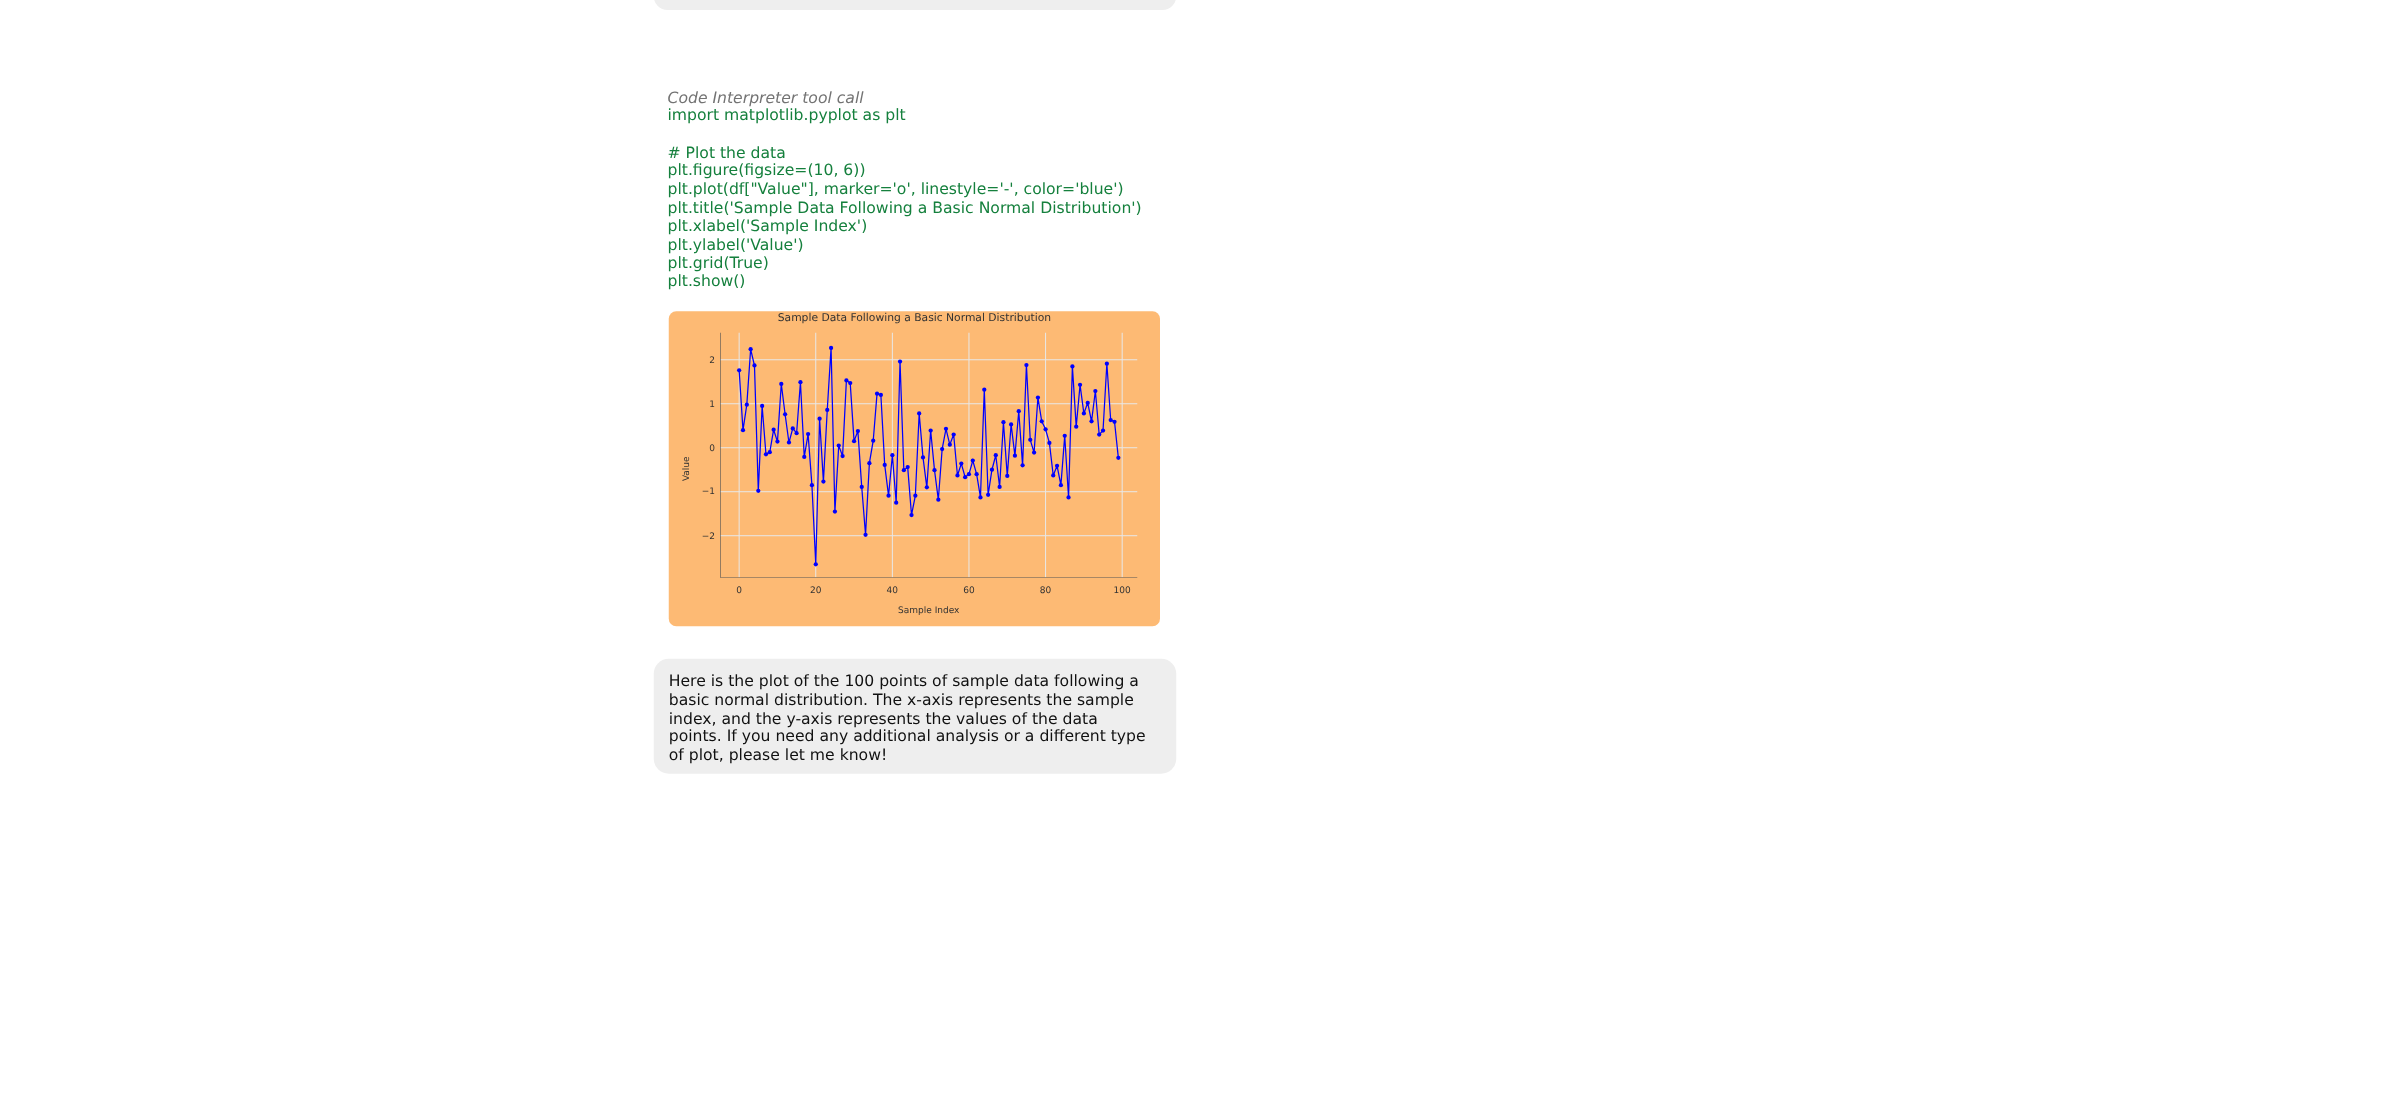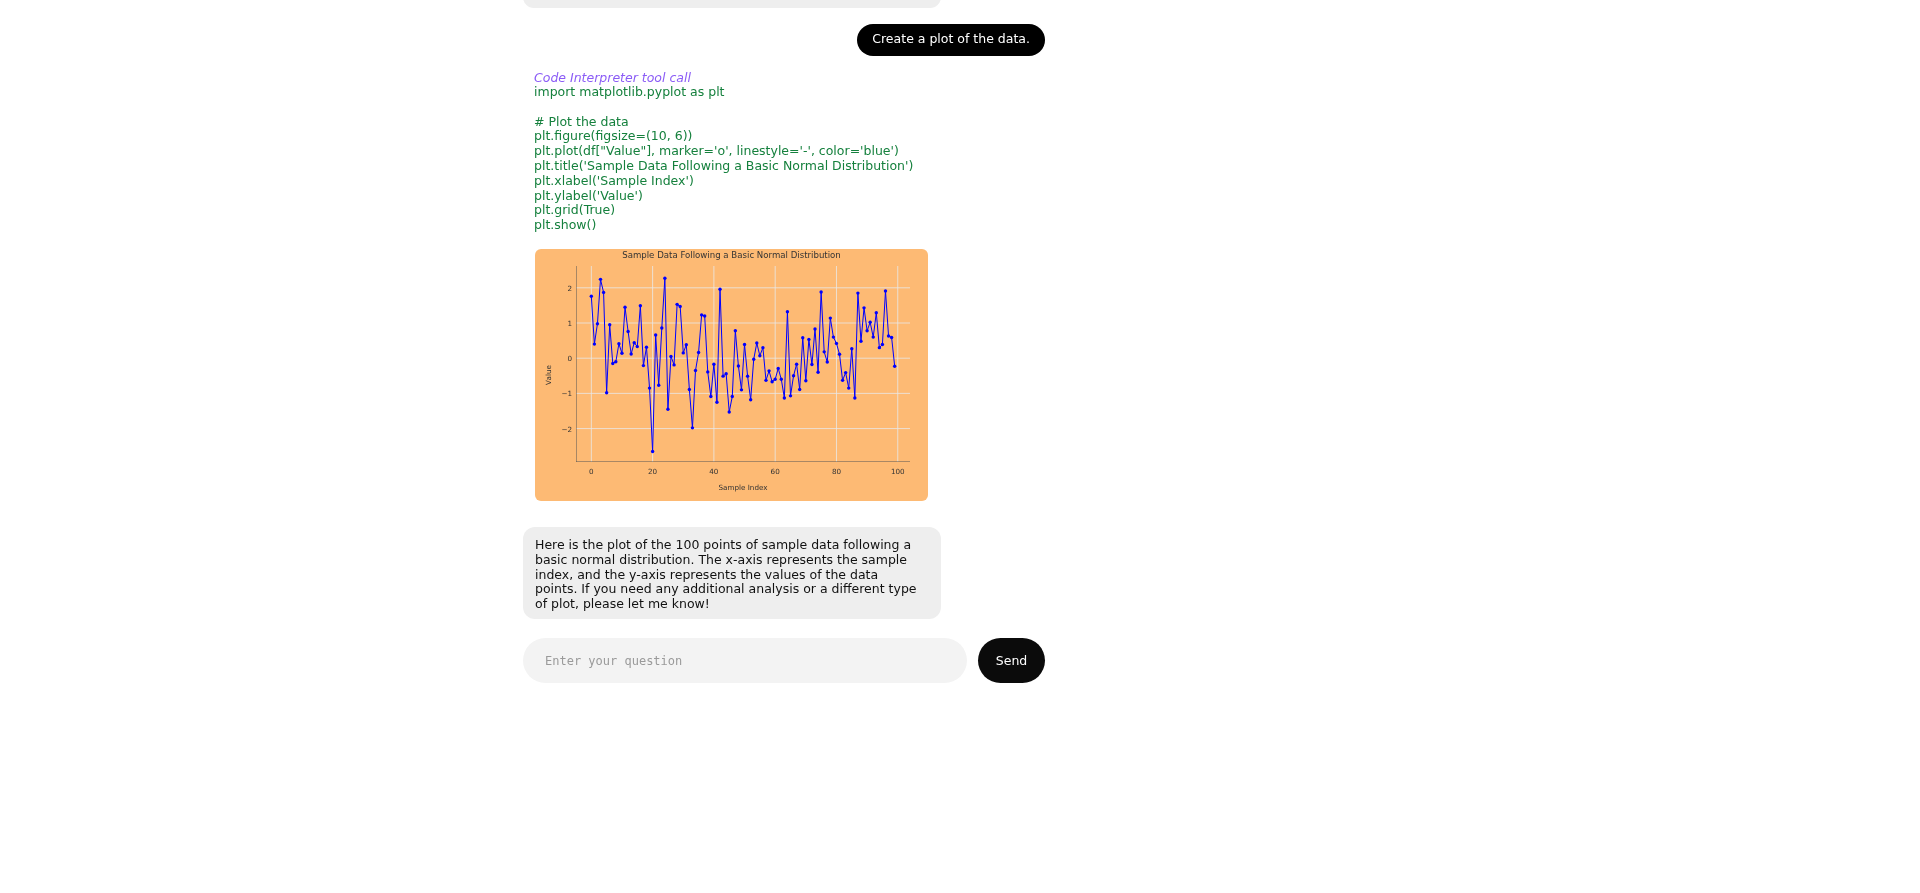--- a/index.html
+++ b/index.html
@@ -28,21 +28,21 @@
     background: #000000; color: #ffffff;
     font-size: 12.5px; line-height: 1;
     padding: 9px 15px 10px 15px;
     border-radius: 16px;
     white-space: nowrap;
   }
 
   
   .toolcall { position: absolute; left: 534px; top: 70px; width: 500px; }
   .toolcall-title {
-    font-style: italic; font-size: 12.5px; color: #8b5cf6;
+    font-style: italic; font-size: 12.5px; color: #737373;
     line-height: 15px; margin: 0 0 0 0;
   }
   .code {
     font-family: "DejaVu Sans", sans-serif;
     font-size: 12.5px; color: #15803d;
     line-height: 14.8px; white-space: pre;
     margin: 0;
   }
 
   
@@ -116,23 +116,20 @@
     cursor: pointer;
   }
 </style>
 </head>
 <body>
 
 <div id="app">
 
   <div class="bubble-top"></div>
 
-  <div class="user-row">
-    <div class="user-bubble">Create a plot of the data.</div>
-  </div>
 
   <div class="toolcall">
     <div class="toolcall-title">Code Interpreter tool call</div>
     <pre class="code">import matplotlib.pyplot as plt
 
 # Plot the data
 plt.figure(figsize=(10, 6))
 plt.plot(df["Value"], marker='o', linestyle='-', color='blue')
 plt.title('Sample Data Following a Basic Normal Distribution')
 plt.xlabel('Sample Index')
@@ -264,20 +261,14 @@
             <circle cx="318.68" cy="100.29" r="1.7" fill="#0000ff"></circle>
           </svg>
       <div class="ytick" style="top: 162.571px;">−2</div><div class="ytick" style="top: 127.382px;">−1</div><div class="ytick" style="top: 92.1939px;">0</div><div class="ytick" style="top: 57.0054px;">1</div><div class="ytick" style="top: 21.8169px;">2</div><div class="xtick" style="left: 15.3211px;">0</div><div class="xtick" style="left: 76.6055px;">20</div><div class="xtick" style="left: 137.89px;">40</div><div class="xtick" style="left: 199.174px;">60</div><div class="xtick" style="left: 260.459px;">80</div><div class="xtick" style="left: 321.743px;">100</div></div>
     </div>
   </div>
 
   <div class="assistant-bubble">
     <p>Here is the plot of the 100 points of sample data following a basic normal distribution. The x-axis represents the sample index, and the y-axis represents the values of the data points. If you need any additional analysis or a different type of plot, please let me know!</p>
   </div>
 
-  <div class="composer">
-    <div class="input-wrap">
-      <input class="question-input" type="text" placeholder="Enter your question" style="">
-    </div>
-    <button class="send-button">Send</button>
-  </div>
 
 </div>
 
 </body></html>

